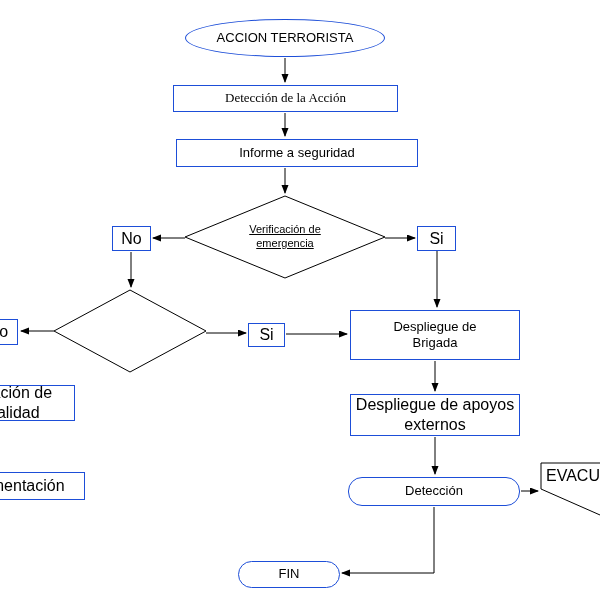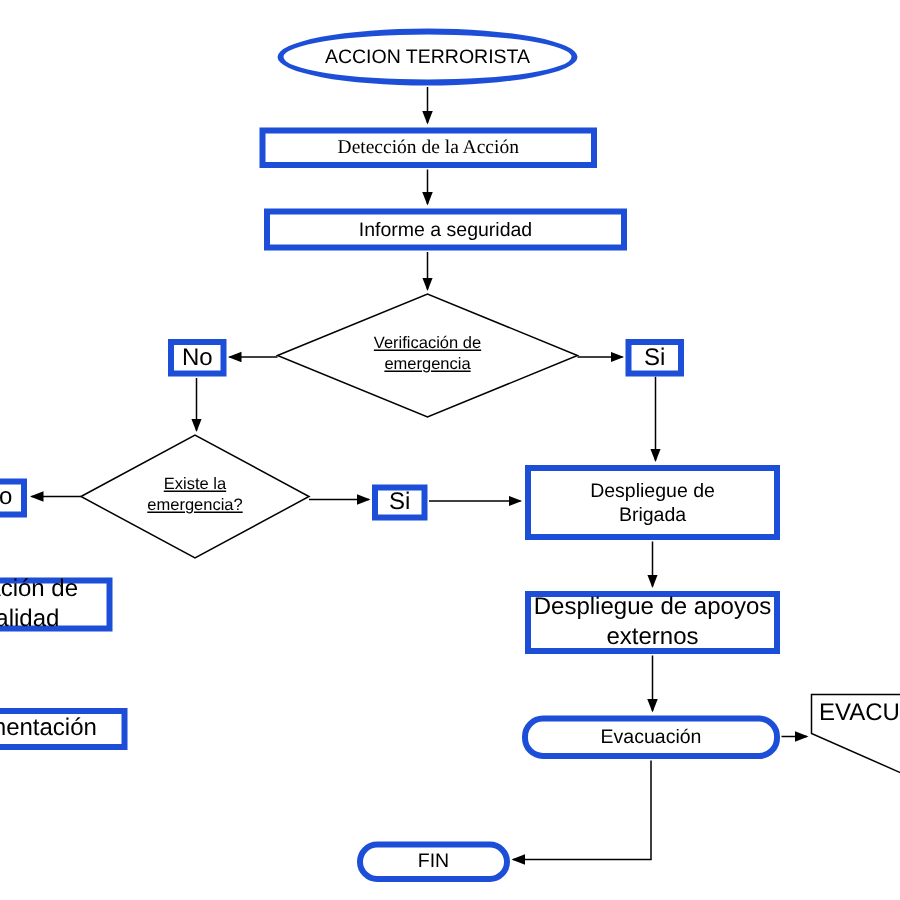--- a/index.html
+++ b/index.html
@@ -21,21 +21,21 @@
     left: 0; top: 0;
     width: 600px; height: 600px;
     z-index: 1;
   }
   .node {
     position: absolute;
     display: flex;
     align-items: center;
     justify-content: center;
     text-align: center;
-    border: 4px solid #1d4ed8;
+    border: 1px solid #1d4ed8;
     background: #ffffff;
     font-size: 13px;
     line-height: 1.25;
     white-space: pre-line;
     z-index: 2;
   }
   .ellipse  { border-radius: 50%; }
   .stadium  { border-radius: 14px; }
   .plain    { border: none; background: transparent; z-index: 3; }
   .small    { font-size: 16px; }
@@ -77,38 +77,36 @@
 
   <div class="node ellipse" style="left:185px; top:19px; width:200px; height:38px;">ACCION TERRORISTA</div>
 
   <div class="node" style="left:173px; top:85px; width:225px; height:27px;font-family:Liberation Serif, serif;">Detección de la Acción</div>
 
   <div class="node" style="left:176px; top:139px; width:242px; height:28px;">Informe a seguridad</div>
 
   <div class="node plain tiny" style="left:215px; top:222px; width:140px; height:30px;">Verificación de
 emergencia</div>
 
-  <div class="node plain tiny" style="left:75px; top:316px; width:110px; height:30px;">Existe la
-emergencia?</div>
 
   <div class="node small" style="left:112px; top:226px; width:39px; height:25px;">No</div>
 
   <div class="node small" style="left:417px; top:226px; width:39px; height:25px;">Si</div>
 
   <div class="node small" style="left:-22px; top:319px; width:40px; height:26px;">No</div>
 
   <div class="node small" style="left:248px; top:323px; width:37px; height:24px;">Si</div>
 
   <div class="node" style="left:350px; top:310px; width:170px; height:50px;">Despliegue de
 Brigada</div>
 
   <div class="node small" style="left:350px; top:394px; width:170px; height:42px;">Despliegue de apoyos
 externos</div>
 
-  <div class="node stadium" style="left:348px; top:477px; width:172px; height:29px;">Evacuación</div>
+  <div class="node stadium" style="left:348px; top:477px; width:172px; height:29px;">Detección</div>
 
   <div class="node plain small leftalign" style="left:546px; top:467px; width:120px; height:18px;">EVACUACION</div>
 
   <div class="node small" style="left:-75px; top:385px; width:150px; height:36px;">Verificación de
 normalidad</div>
 
   <div class="node small" style="left:-67px; top:472px; width:152px; height:28px;">Documentación</div>
 
   <div class="node stadium" style="left:238px; top:561px; width:102px; height:27px;">FIN</div>
 

